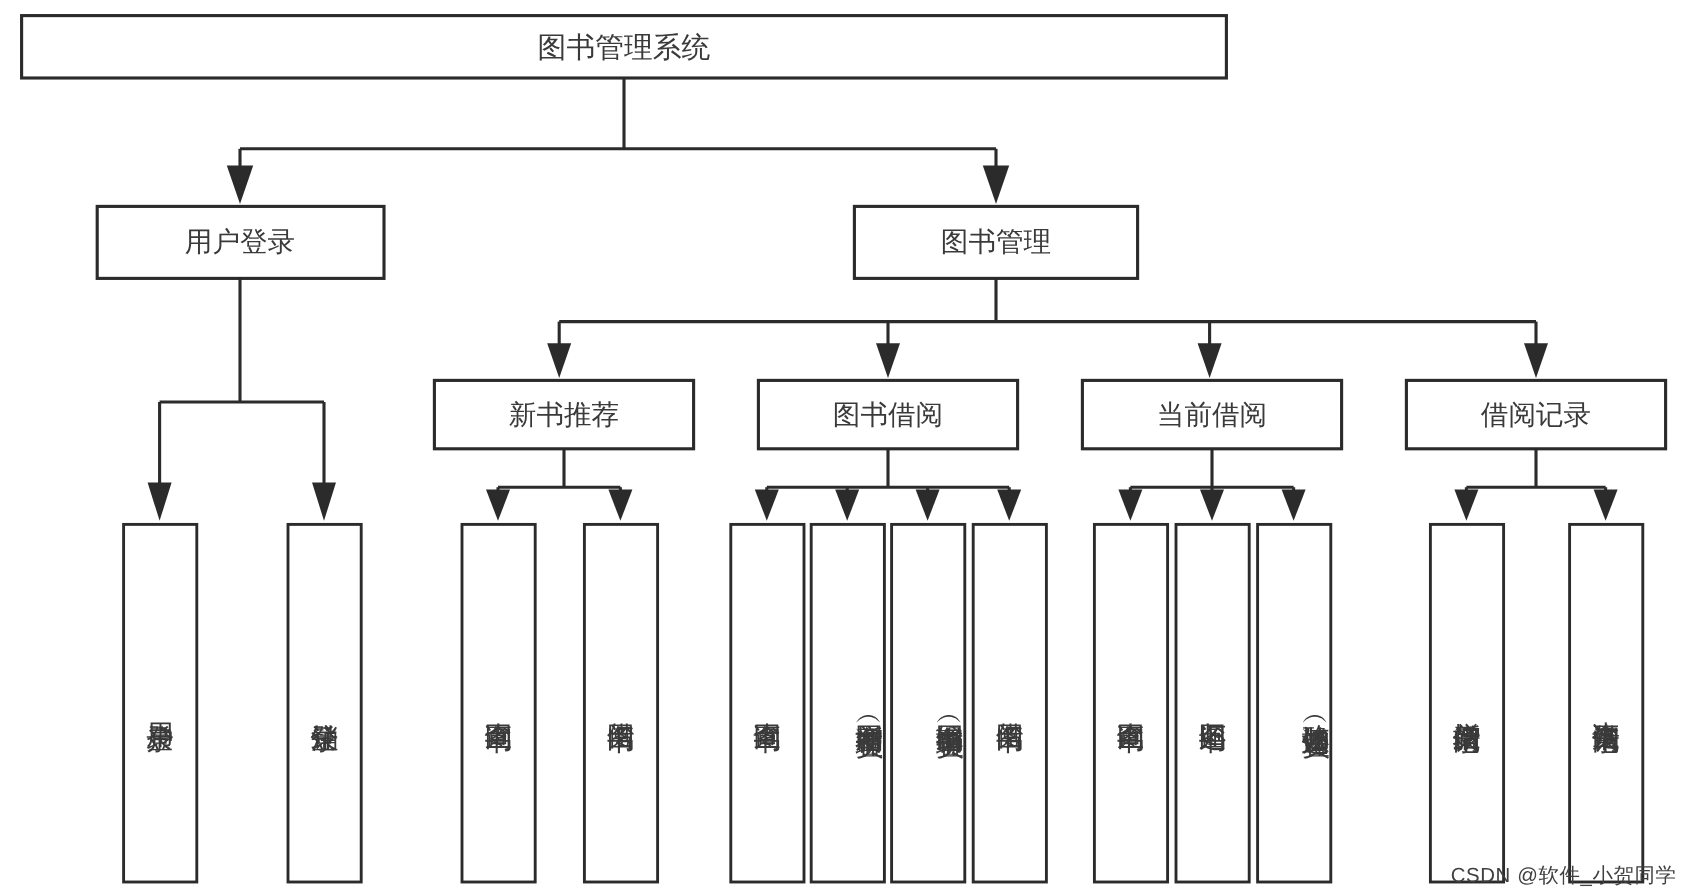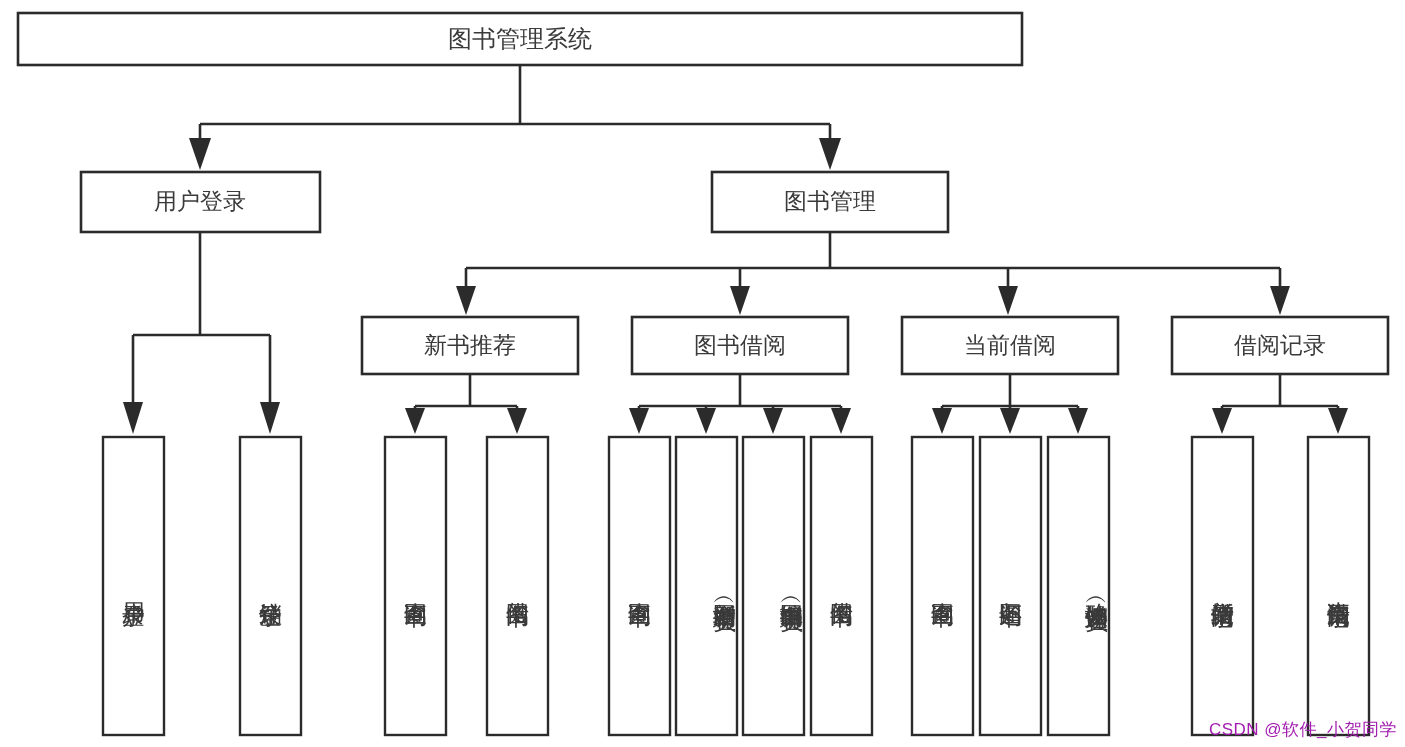--- a/index.html
+++ b/index.html
@@ -76,21 +76,21 @@
     white-space: nowrap;
     pointer-events: none;
     user-select: none;
   }
   .watermark {
     position: absolute;
     right: 8px;
     bottom: 6px;
     font-family: "Liberation Sans", "DejaVu Sans", sans-serif;
     font-size: 17px;
-    color: #a21caf;
+    color: #404040;
     letter-spacing: 0.5px;
     white-space: nowrap;
     user-select: none;
   }
 </style>
 </head>
 <body>
 
 <div id="diagram-root">
 

